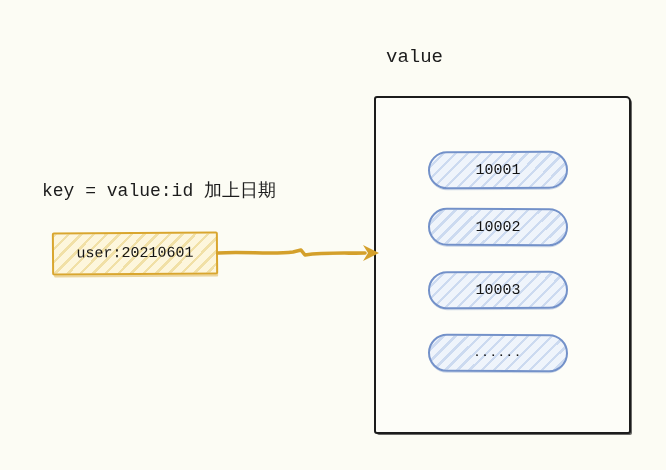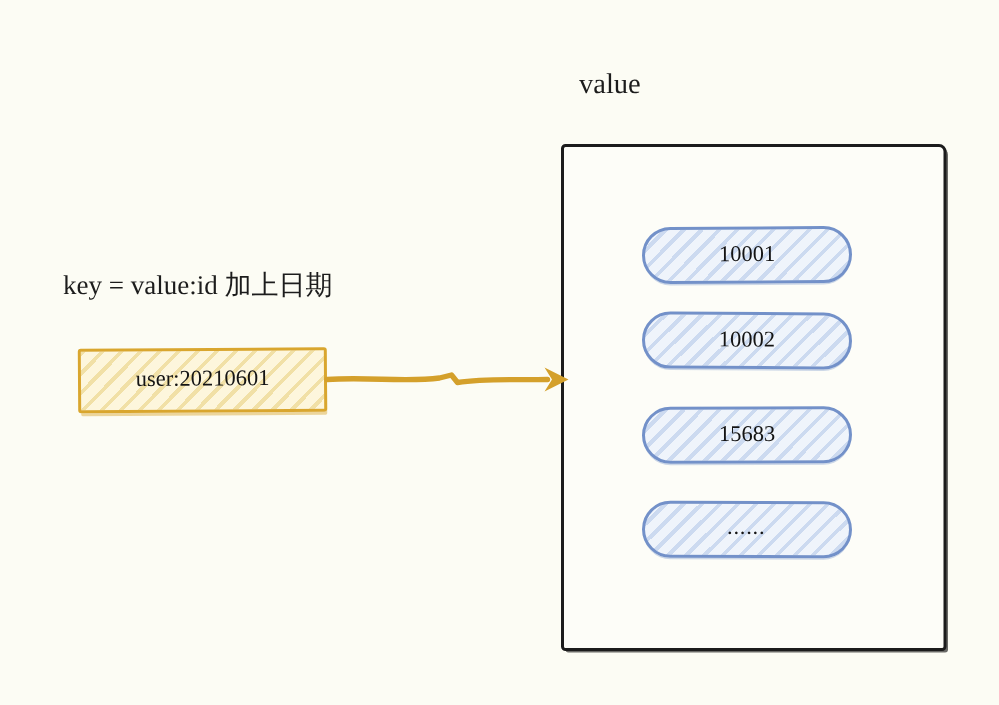--- a/index.html
+++ b/index.html
@@ -2,21 +2,21 @@
 <html><head>
 <meta charset="utf-8">
 <style>
   html, body { margin: 0; padding: 0; }
   .stage {
     position: relative;
     width: 666px;
     height: 470px;
     background: #FCFCF4;
     overflow: hidden;
-    font-family: Liberation Serif, serif;
+    font-family: Liberation Mono, monospace;
     color: #1C1C1C;
   }
   .lbl {
     position: absolute;
     font-size: 19px;
     font-weight: 500;
     white-space: nowrap;
     color: #1C1C1C;
   }
   .value-lbl { left: 386px; top: 46px; }
@@ -104,21 +104,21 @@
 <body>
 
 <div class="stage">
 
   <span class="lbl value-lbl">value</span>
 
 
   <div class="set-box">
     <div class="member m1">10001</div>
     <div class="member m2">10002</div>
-    <div class="member m3">15683</div>
+    <div class="member m3">10003</div>
     <div class="member m4">......</div>
   </div>
 
   <span class="lbl key-caption">key = value:id 加上日期</span>
 
   <div class="key-box">
     <span>user:20210601</span>
   </div>
 
   <svg class="arrow-svg" viewBox="0 0 166 30" xmlns="http://www.w3.org/2000/svg">

